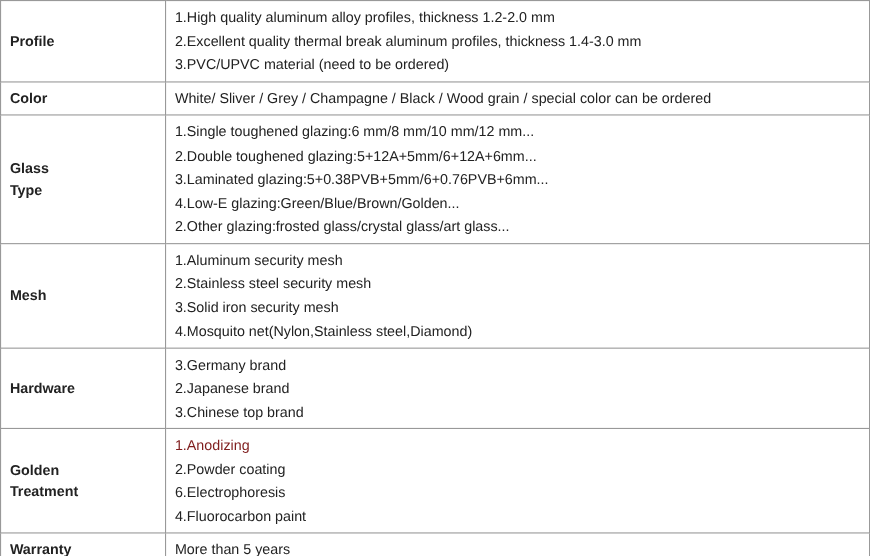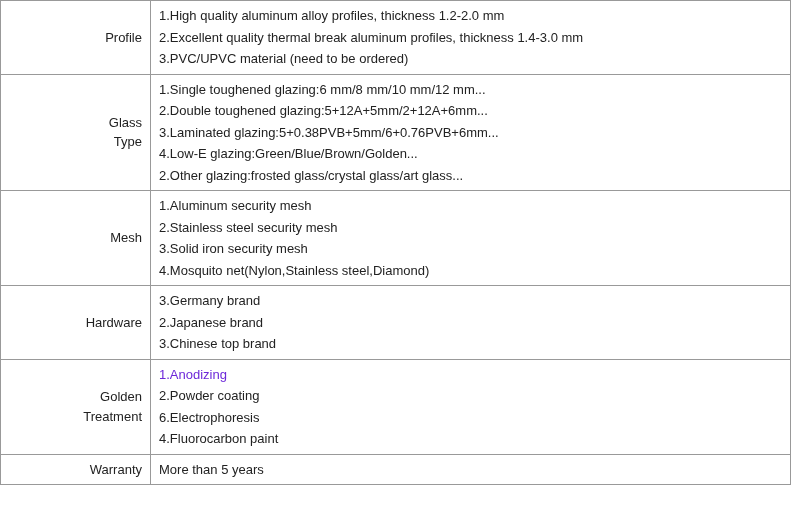--- a/index.html
+++ b/index.html
@@ -28,24 +28,24 @@
 
     td {
       border: 1px solid #999;
       vertical-align: middle;
       padding: 4px 8px;
       line-height: 1.5;
     }
 
     .label-cell {
       width: 150px;
-      text-align: right;
+      text-align: left;
       vertical-align: middle;
       background: #fff;
-      font-weight: normal;
+      font-weight: bold;
       color: #222;
     }
 
     .content-cell {
       background: #fff;
       color: #222;
     }
 
     td.content-cell div {
       padding: 1px 0;
@@ -59,24 +59,30 @@
     <tbody id="table-body">
     <tr>
           <td class="label-cell"><span>Profile</span></td>
           <td class="content-cell">
             <div>1.High quality aluminum alloy profiles, thickness 1.2-2.0 mm</div>
             <div>2.Excellent quality thermal break aluminum profiles, thickness 1.4-3.0 mm</div>
             <div>3.PVC/UPVC material (need to be ordered)</div>
           </td>
         </tr>
         <tr>
+          <td class="label-cell"><span>Color</span></td>
+          <td class="content-cell">
+            <div>White/ Sliver / Grey / Champagne / Black / Wood grain / special color can be ordered</div>
+          </td>
+        </tr>
+        <tr>
           <td class="label-cell"><span>Glass</span><br><span>Type</span></td>
           <td class="content-cell">
             <div>1.Single toughened glazing:6 mm/8 mm/10 mm/12 mm...</div>
-            <div>2.Double toughened glazing:5+12A+5mm/2+12A+6mm...</div>
+            <div>2.Double toughened glazing:5+12A+5mm/6+12A+6mm...</div>
             <div>3.Laminated glazing:5+0.38PVB+5mm/6+0.76PVB+6mm...</div>
             <div>4.Low-E glazing:Green/Blue/Brown/Golden...</div>
             <div>2.Other glazing:frosted glass/crystal glass/art glass...</div>
           </td>
         </tr>
         <tr>
           <td class="label-cell"><span>Mesh</span></td>
           <td class="content-cell">
             <div>1.Aluminum security mesh</div>
             <div>2.Stainless steel security mesh</div>
@@ -88,21 +94,21 @@
           <td class="label-cell"><span>Hardware</span></td>
           <td class="content-cell">
             <div>3.Germany brand</div>
             <div>2.Japanese brand</div>
             <div>3.Chinese top brand</div>
           </td>
         </tr>
         <tr>
           <td class="label-cell"><span>Golden</span><br><span>Treatment</span></td>
           <td class="content-cell">
-            <div style="color: #6d28d9;">1.Anodizing</div>
+            <div style="color: #7f1d1d;">1.Anodizing</div>
             <div>2.Powder coating</div>
             <div>6.Electrophoresis</div>
             <div>4.Fluorocarbon paint</div>
           </td>
         </tr>
         <tr>
           <td class="label-cell"><span>Warranty</span></td>
           <td class="content-cell">
             <div>More than 5 years</div>
           </td>

